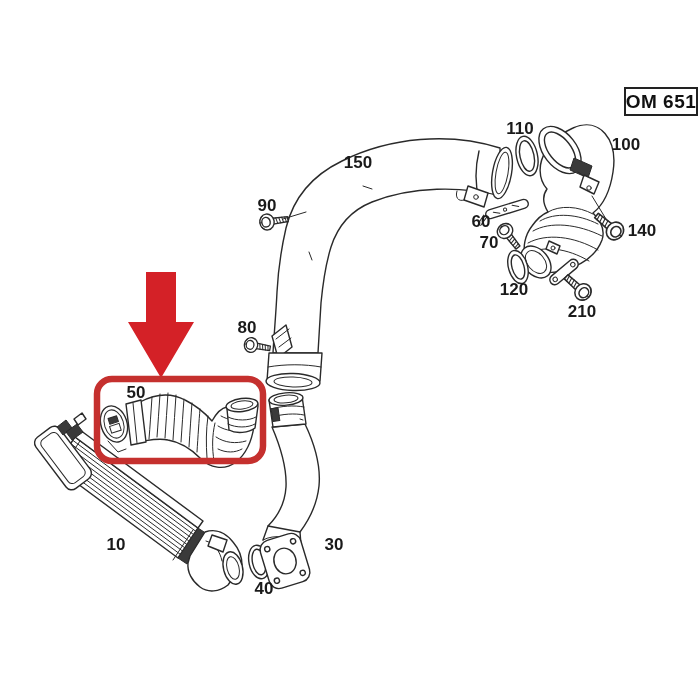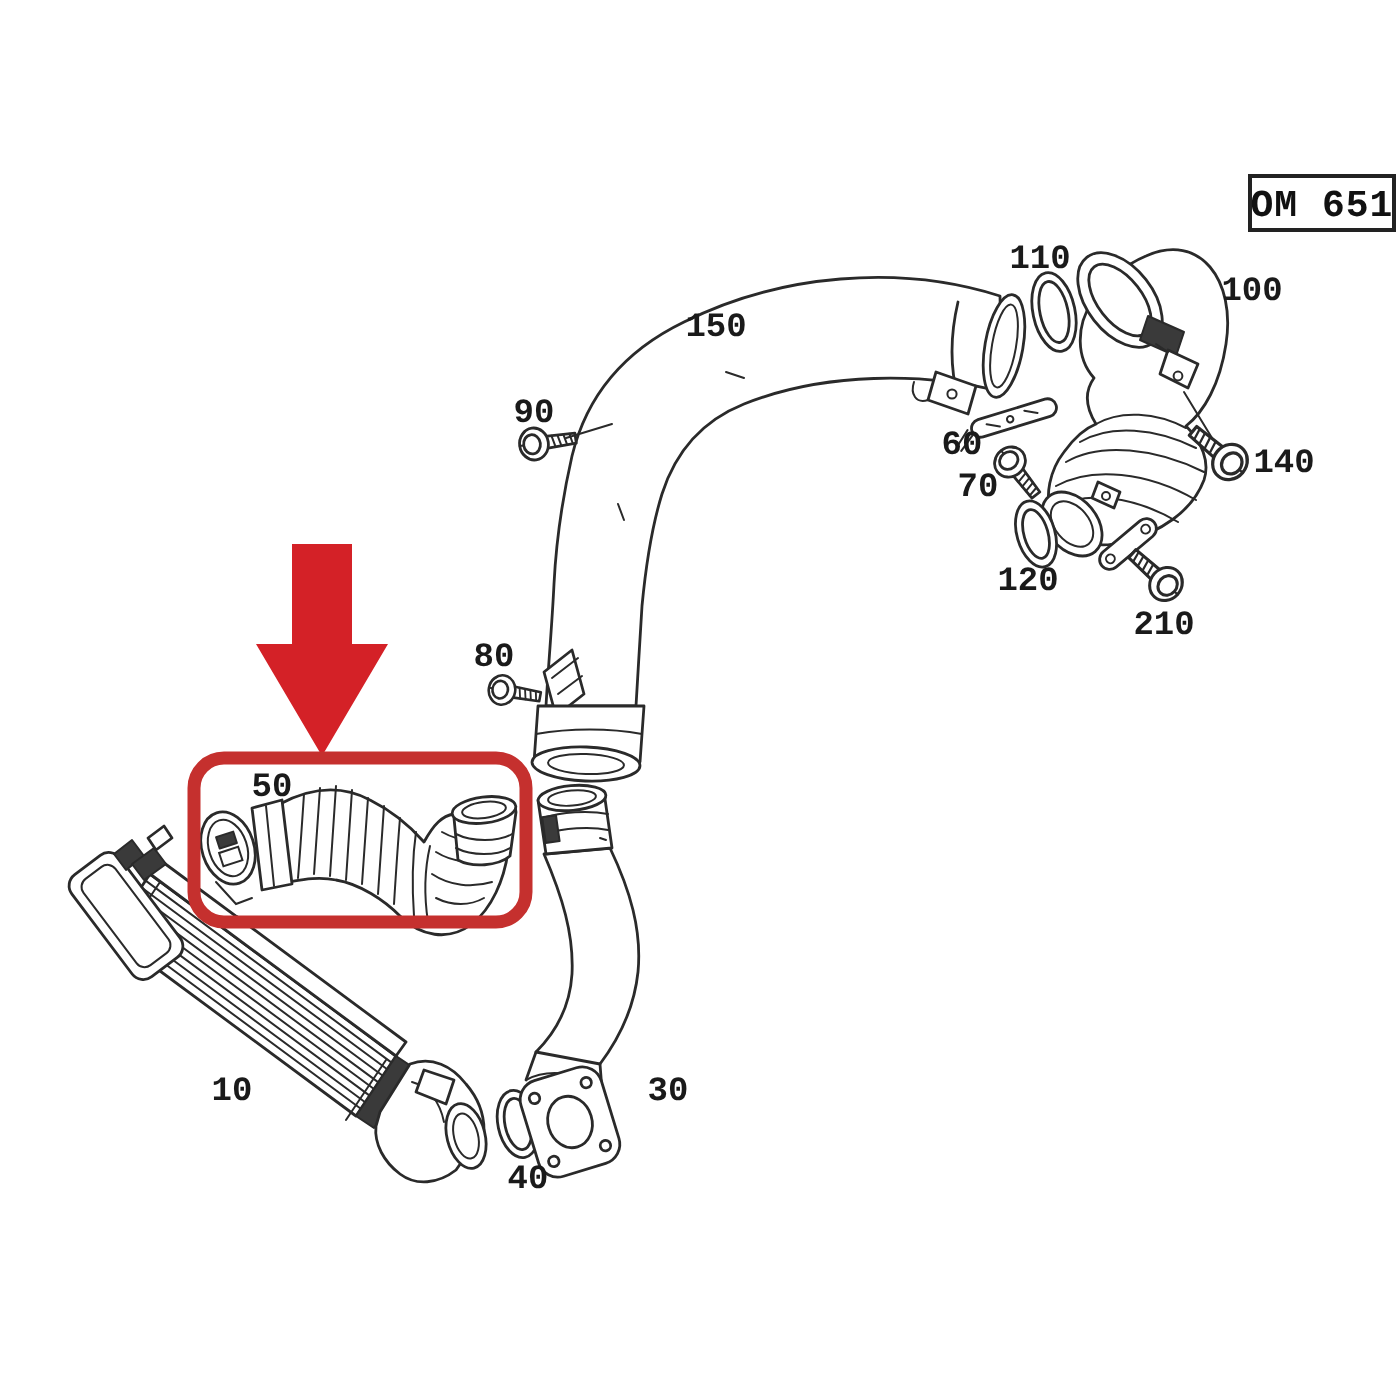--- a/index.html
+++ b/index.html
@@ -1,17 +1,17 @@
 <!DOCTYPE html>
 <html><head>
 <meta charset="utf-8">
 <style>
   html,body{margin:0;padding:0;background:#ffffff;}
   .stage{position:relative;width:700px;height:700px;background:#ffffff;overflow:hidden;
-         font-family:Liberation Mono, monospace;}
+         font-family:Liberation Sans, sans-serif;}
   svg{position:absolute;left:0;top:0;}
   .ln{fill:none;stroke:#2a2a2a;stroke-width:1.4;stroke-linecap:round;stroke-linejoin:round;}
   .fw{fill:#ffffff;stroke:#2a2a2a;stroke-width:1.4;stroke-linecap:round;stroke-linejoin:round;}
   .fd{fill:#3a3a3a;stroke:#2a2a2a;stroke-width:1;stroke-linejoin:round;}
   .thin{fill:none;stroke:#2a2a2a;stroke-width:1;stroke-linecap:round;}
   .lbl{font-size:17px;font-weight:bold;fill:#1a1a1a;text-anchor:middle;}
   .code{font-size:19px;font-weight:bold;fill:#111111;text-anchor:middle;letter-spacing:0.5px;}
 </style>
 </head>
 <body>

